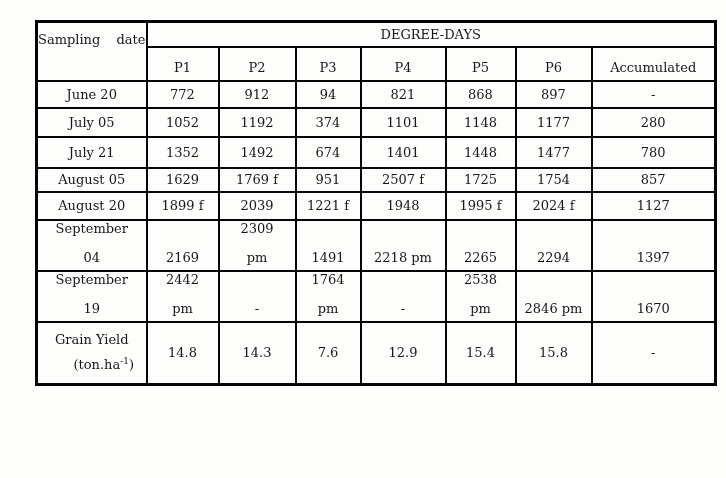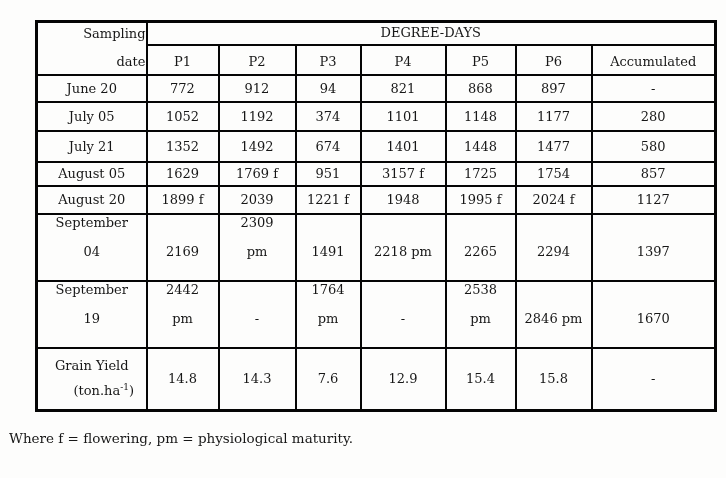--- a/index.html
+++ b/index.html
@@ -31,25 +31,25 @@
   tr.r-d2     {height:31px;}
   tr.r-d3     {height:24px;}
   tr.r-d4     {height:28px;}
   tr.r-d5     {height:50px;}
   tr.r-d6     {height:48px;}
   tr.r-yield  {height:62px;}
   
   tr.r-cols td{vertical-align:bottom;padding-bottom:4px;}
   
   .samp-inner{
-    display:flex;flex-direction:column;justify-content:space-between;
-    height:44px;padding:3px 0 4px 0;align-items:flex-end;
-  }
-  
-  tr.r-d5 td, tr.r-d6 td{vertical-align:bottom;padding-bottom:20px;}
+    display:flex;flex-direction:row;justify-content:space-between;
+    height:44px;padding:9px 0 4px 0;
+  }
+  
+  tr.r-d5 td, tr.r-d6 td{vertical-align:bottom;padding-bottom:4px;}
   tr.r-d5 .line + .line, tr.r-d6 .line + .line{margin-top:13px;}
   
   td.yield-label .line + .line{margin-top:9px;padding-left:24px;}
   sup{font-size:9px;line-height:0;}
   .footnote{
     margin:18px 0 0 9px;font-size:13.5px;line-height:17px;
   }
 </style>
 </head>
 <body>
@@ -156,38 +156,38 @@
           <td>
             <span class="line">1401</span>
           </td>
           <td>
             <span class="line">1448</span>
           </td>
           <td>
             <span class="line">1477</span>
           </td>
           <td>
-            <span class="line">580</span>
+            <span class="line">780</span>
           </td>
         </tr>
         <tr class="r-d3">
           <td>
             <span class="line">August 05</span>
           </td>
           <td>
             <span class="line">1629</span>
           </td>
           <td>
             <span class="line">1769 f</span>
           </td>
           <td>
             <span class="line">951</span>
           </td>
           <td>
-            <span class="line">3157 f</span>
+            <span class="line">2507 f</span>
           </td>
           <td>
             <span class="line">1725</span>
           </td>
           <td>
             <span class="line">1754</span>
           </td>
           <td>
             <span class="line">857</span>
           </td>
@@ -285,15 +285,14 @@
         <td>14.3</td>
         <td>7.6</td>
         <td>12.9</td>
         <td>15.4</td>
         <td>15.8</td>
         <td>-</td>
       </tr>
     </tbody>
   </table>
 
-  <div class="footnote">Where f = flowering, pm = physiological maturity.</div>
 
 </div>
 
 </body></html>

